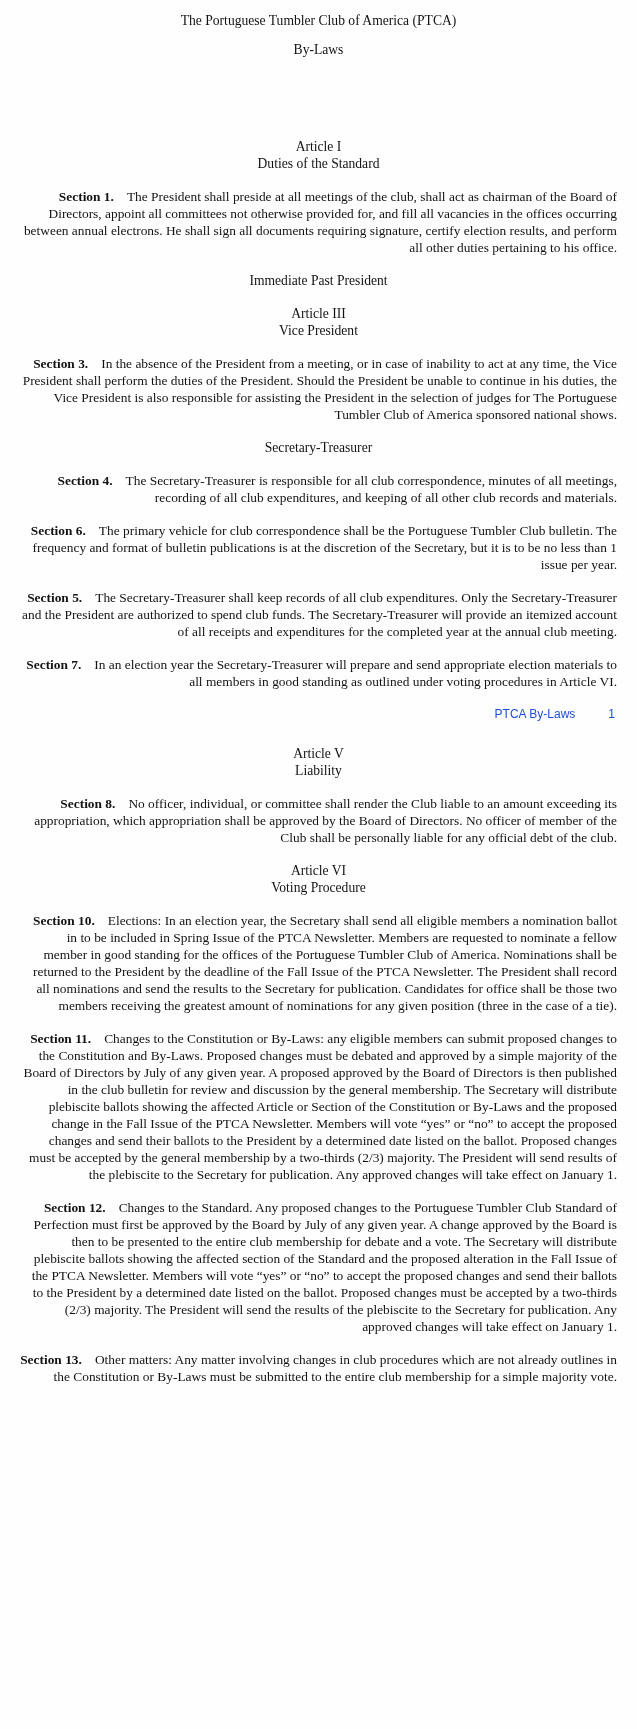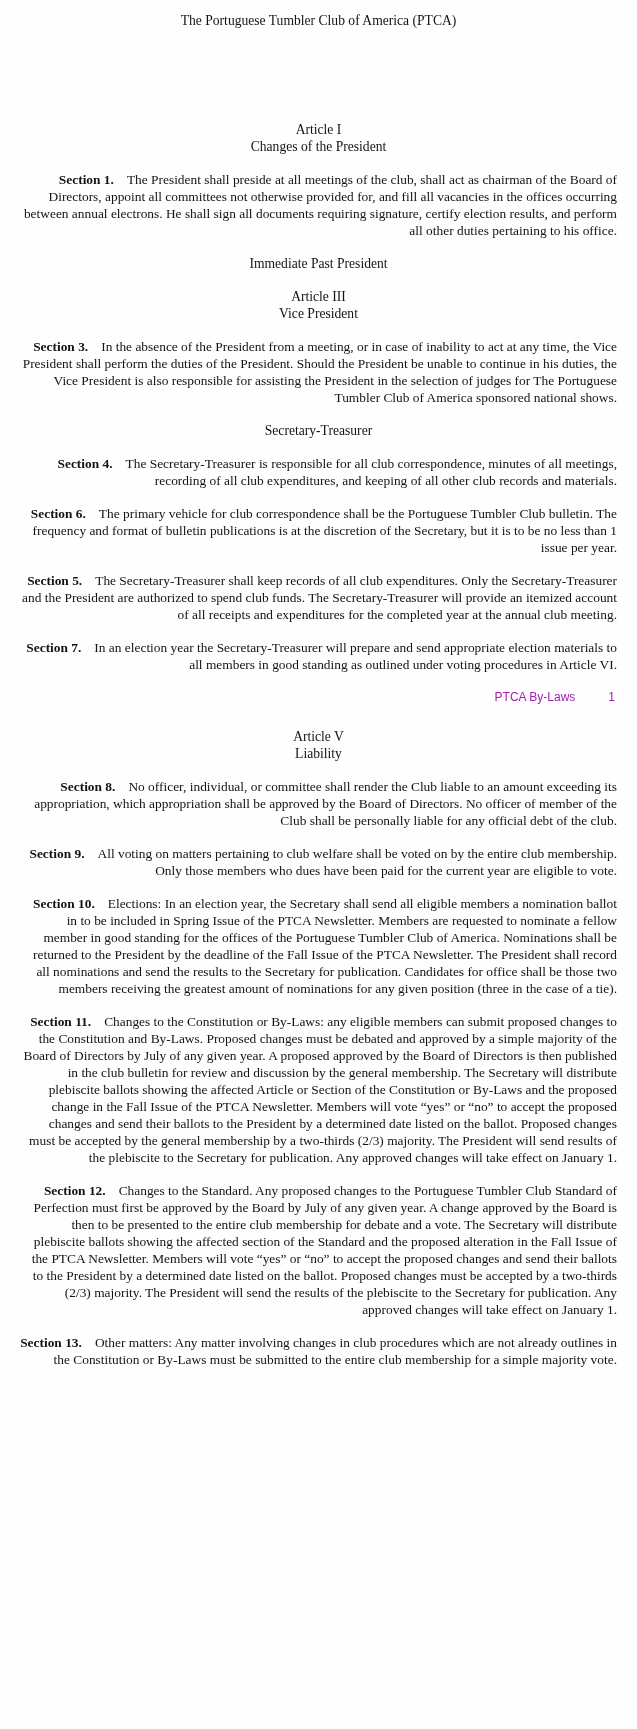--- a/index.html
+++ b/index.html
@@ -48,40 +48,41 @@
   .sec-label {
     font-weight: bold;
     margin-right: 13px;
   }
   .page-footer {
     display: flex;
     justify-content: flex-end;
     align-items: baseline;
     font-family: "Liberation Sans", "DejaVu Sans", sans-serif;
     font-size: 12px;
-    color: #a21caf;
+    color: #1d4ed8;
     margin: 14px 0 22px 0;
   }
   .page-footer .page-num {
     margin-left: 33px;
     margin-right: 2px;
   }
 </style>
 </head>
 <body>
 
 <div class="doc">
 
   <h1 class="doc-title">The Portuguese Tumbler Club of America (PTCA)</h1>
+  <p class="doc-subtitle">By-Laws</p>
 
   <div class="title-gap"></div>
 
   <div class="article-heading">
     <div>Article I</div>
-    <div>Changes of the President</div>
+    <div>Duties of the Standard</div>
   </div>
   <p class="section"><span class="sec-label">Section 1.</span><span>The President shall preside at all meetings of the club, shall act as chairman of the Board of Directors, appoint all committees not otherwise provided for, and fill all vacancies in the offices occurring between annual electrons. He shall sign all documents requiring signature, certify election results, and perform all other duties pertaining to his office.</span></p>
 
   <div class="article-heading">
     <div>Immediate Past President</div>
   </div>
 
   <div class="article-heading">
     <div>Article III</div>
     <div>Vice President</div>
@@ -100,19 +101,22 @@
     <span>PTCA By-Laws</span>
     <span class="page-num">1</span>
   </div>
 
   <div class="article-heading">
     <div>Article V</div>
     <div>Liability</div>
   </div>
   <p class="section"><span class="sec-label">Section 8.</span><span>No officer, individual, or committee shall render the Club liable to an amount exceeding its appropriation, which appropriation shall be approved by the Board of Directors. No officer of member of the Club shall be personally liable for any official debt of the club.</span></p>
 
-  <p class="section"><span class="sec-label">Section 9.</span><span>All voting on matters pertaining to club welfare shall be voted on by the entire club membership. Only those members who dues have been paid for the current year are eligible to vote.</span></p>
+  <div class="article-heading">
+    <div>Article VI</div>
+    <div>Voting Procedure</div>
+  </div>
   <p class="section"><span class="sec-label">Section 10.</span><span>Elections:  In an election year, the Secretary shall send all eligible members a nomination ballot in to be included in Spring Issue of the PTCA Newsletter. Members are requested to nominate a fellow member in good standing for the offices of the Portuguese Tumbler Club of America. Nominations shall be returned to the President by the deadline of the Fall Issue of the PTCA Newsletter. The President shall record all nominations and send the results to the Secretary for publication. Candidates for office shall be those two members receiving the greatest amount of nominations for any given position (three in the case of a tie).</span></p>
   <p class="section"><span class="sec-label">Section 11.</span><span>Changes to the Constitution or By-Laws:  any eligible members can submit proposed changes to the Constitution and By-Laws. Proposed changes must be debated and approved by a simple majority of the Board of Directors by July of any given year. A proposed approved by the Board of Directors is then published in the club bulletin for review and discussion by the general membership. The Secretary will distribute plebiscite ballots showing the affected Article or Section of the Constitution or By-Laws and the proposed change in the Fall Issue of the PTCA Newsletter. Members will vote “yes” or “no” to accept the proposed changes and send their ballots to the President by a determined date listed on the ballot. Proposed changes must be accepted by the general membership by a two-thirds (2/3) majority. The President will send results of the plebiscite to the Secretary for publication.  Any approved changes will take effect on January 1.</span></p>
   <p class="section"><span class="sec-label">Section 12.</span><span>Changes to the Standard.  Any proposed changes to the Portuguese Tumbler Club Standard of Perfection must first be approved by the Board by July of any given year. A change approved by the Board is then to be presented to the entire club membership for debate and a vote. The Secretary will distribute plebiscite ballots showing the affected section of the Standard and the proposed alteration in the Fall Issue of the PTCA Newsletter. Members will vote “yes” or “no” to accept the proposed changes and send their ballots to the President by a determined date listed on the ballot. Proposed changes must be accepted by a two-thirds (2/3) majority. The President will send the results of the plebiscite to the Secretary for publication.  Any approved changes will take effect on January 1.</span></p>
   <p class="section"><span class="sec-label">Section 13.</span><span>Other matters:  Any matter involving changes in club procedures which are not already outlines in the Constitution or By-Laws must be submitted to the entire club membership for a simple majority vote.</span></p>
 
 </div>
 
 </body></html>

